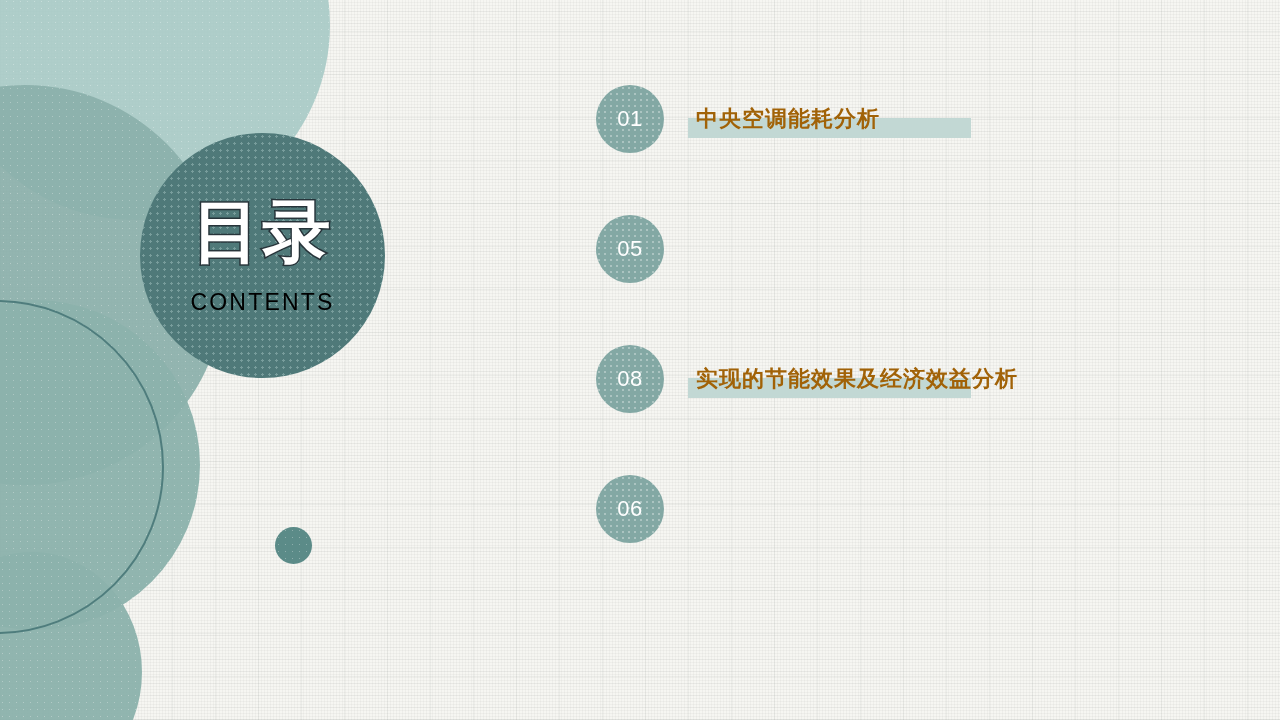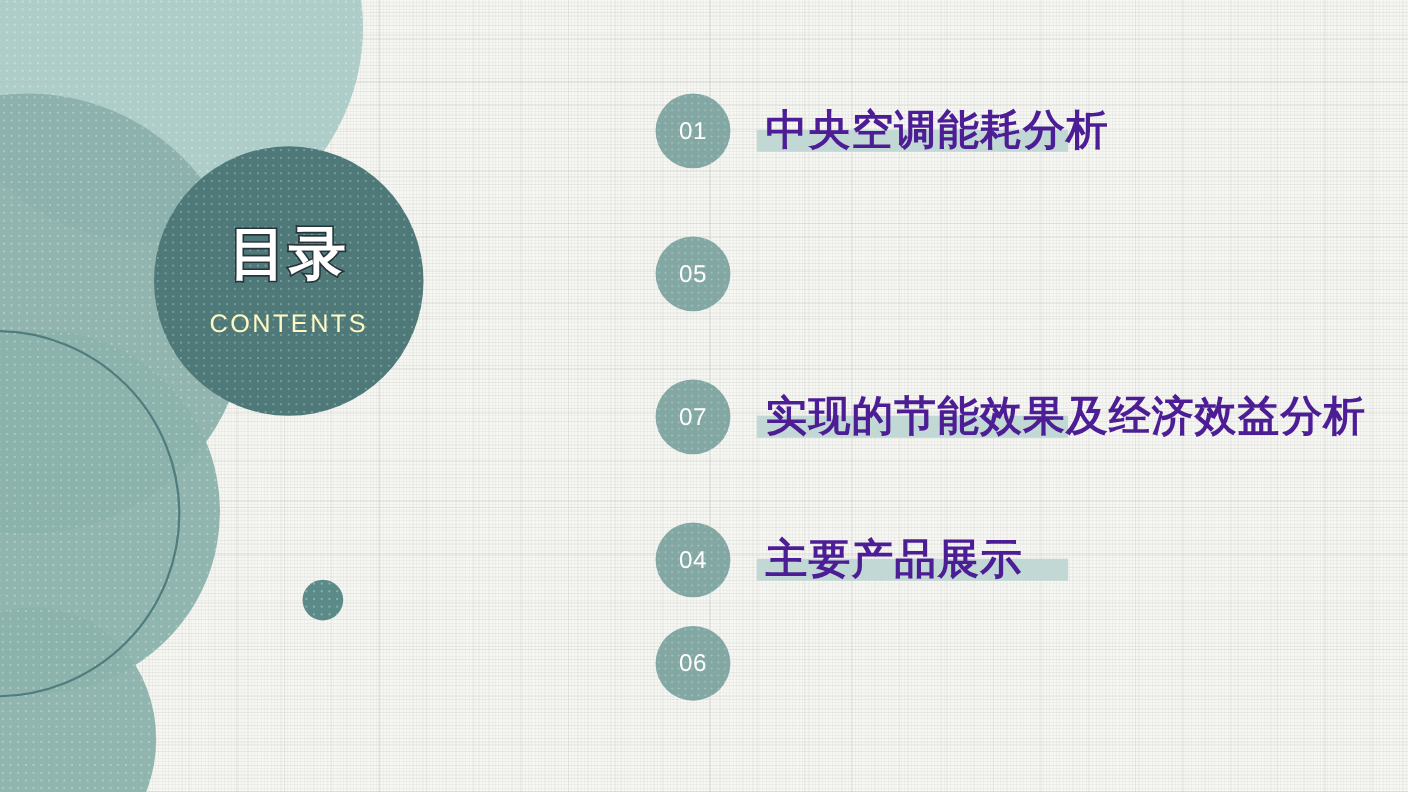--- a/index.html
+++ b/index.html
@@ -66,31 +66,31 @@
     background-image: radial-gradient(rgba(255,255,255,0.30) 0.8px, transparent 0.9px);
     background-size: 7px 7px;
     pointer-events: none;
   }
   #c-main .speck { background-image: radial-gradient(rgba(200,225,222,0.34) 1px, transparent 1.1px); }
 
   
   #toc-title {
     position: relative; z-index: 2;
     color: #ffffff;
-    font-size: 52px;
+    font-size: 68px;
     font-weight: 700;
     letter-spacing: 2px;
     line-height: 1;
     margin-bottom: 26px;
     -webkit-text-stroke: 3px #27343a;
     paint-order: stroke fill;
   }
   #toc-subtitle {
     position: relative; z-index: 2;
-    color: #fef9c3;
+    color: #000000;
     font-size: 23px;
     font-weight: 400;
     letter-spacing: 2.2px;
     line-height: 1;
   }
 
   
   #toc-list {
     position: absolute;
     left: 596px; top: 80px;
@@ -128,22 +128,22 @@
     position: absolute;
     left: -8px;
     top: 38px;
     height: 20px;
     background: #c2d8d4;
     z-index: 1;
   }
   .toc-text {
     position: relative;
     z-index: 2;
-    color: #4c1d95;
-    font-size: 38px;
+    color: #a16207;
+    font-size: 22px;
     font-weight: 700;
     letter-spacing: 1px;
     white-space: nowrap;
     line-height: 78px;
   }
 </style>
 </head>
 <body>
 
 <div id="slide">
@@ -193,38 +193,28 @@
     <div class="toc-row">
       <div class="num-badge">
         <div class="speck"></div>
         <span>05</span>
       </div>
     </div>
 
     <div class="toc-row">
       <div class="num-badge">
         <div class="speck"></div>
-        <span>07</span>
+        <span>08</span>
       </div>
       <div class="toc-text-wrap">
         <div class="hl-bar" style="width:283px"></div>
         <div class="toc-text">实现的节能效果及经济效益分析</div>
       </div>
     </div>
 
-    <div class="toc-row tight">
-      <div class="num-badge">
-        <div class="speck"></div>
-        <span>04</span>
-      </div>
-      <div class="toc-text-wrap">
-        <div class="hl-bar" style="width:283px"></div>
-        <div class="toc-text">主要产品展示</div>
-      </div>
-    </div>
 
     <div class="toc-row tight">
       <div class="num-badge">
         <div class="speck"></div>
         <span>06</span>
       </div>
     </div>
 
   </div>
 </div>

